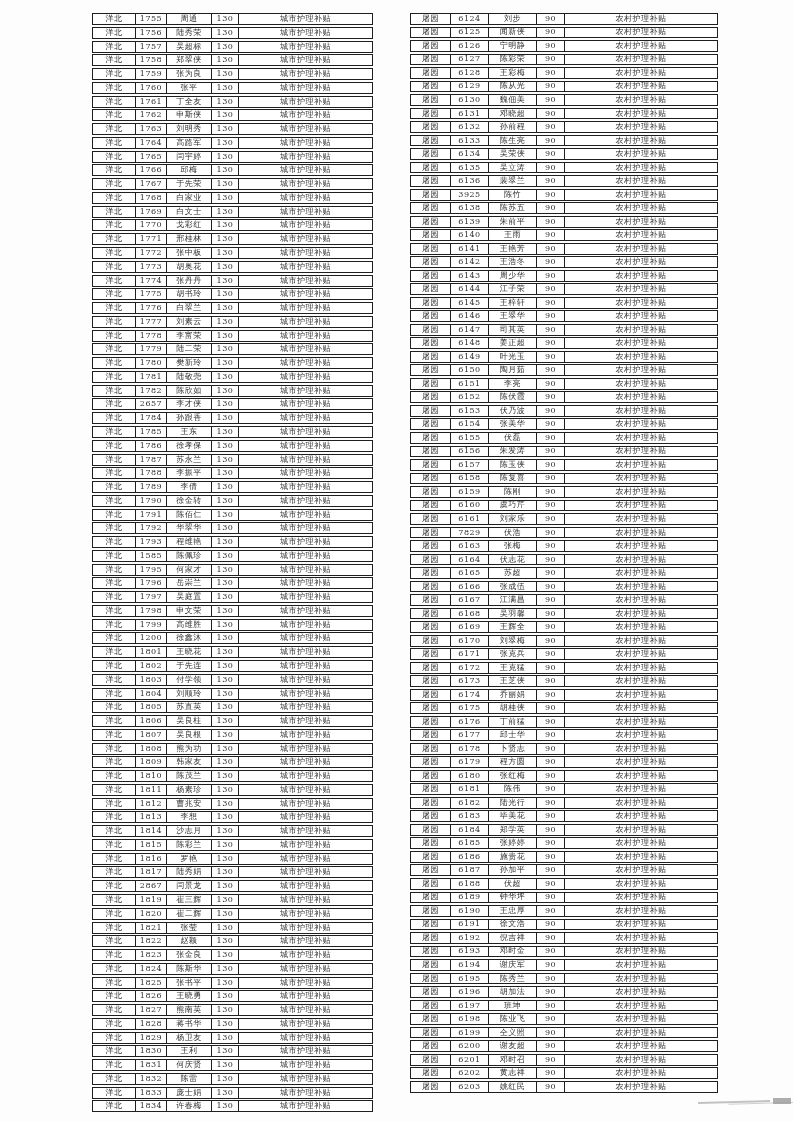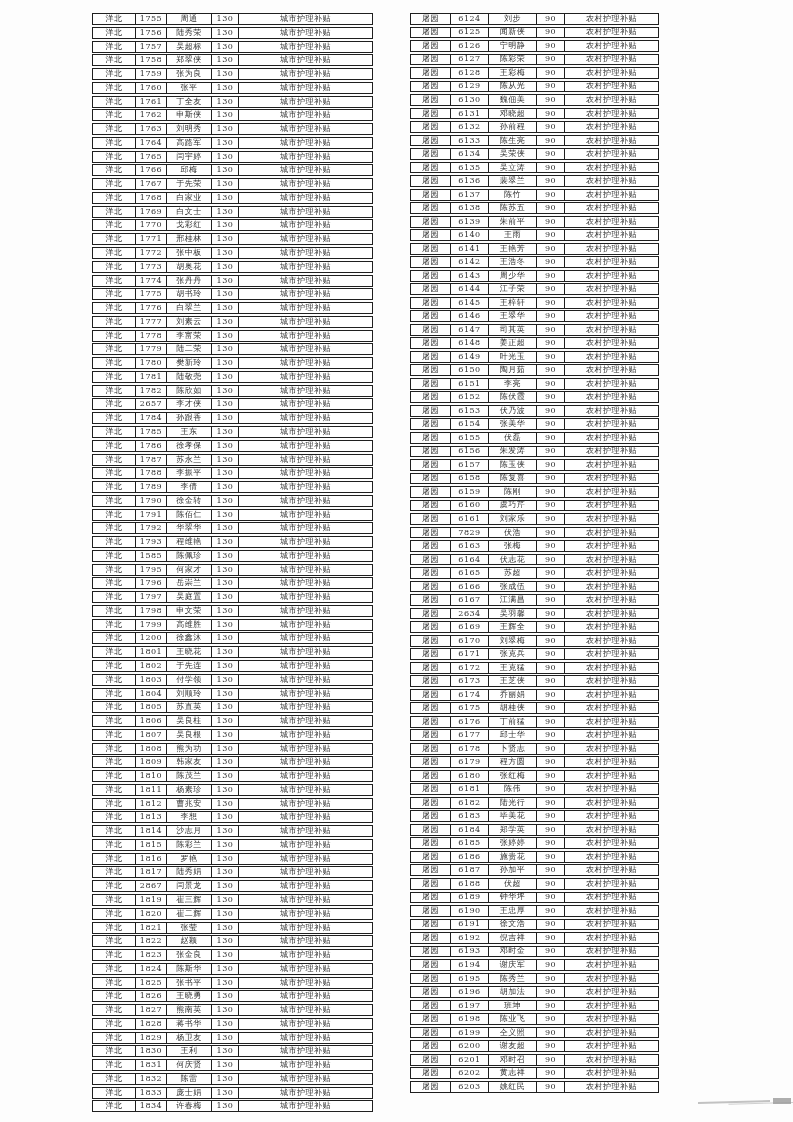--- a/index.html
+++ b/index.html
@@ -6,21 +6,21 @@
   body{
     width:793px;height:1122px;position:relative;overflow:hidden;
     background:#fdfdfd;
     font-family:"DejaVu Serif","DejaVu Sans",serif;
   }
   .subsidy-table{
     position:absolute;display:flex;flex-direction:column;
     justify-content:space-between;
   }
   #table-0{left:92px;top:13px;width:281px;height:1100px;}
-  #table-1{left:410px;top:13px;width:249px;height:1080px;}
+  #table-1{left:410px;top:13px;width:308px;height:1080px;}
   .row{
     display:grid;box-sizing:border-box;background:#ffffff;
     border:1px solid #1f1f1f;
   }
   #table-0 .row{grid-template-columns:43px 31px 45px 27px 1fr;height:12px;}
   #table-1 .row{grid-template-columns:40px 38px 48px 28px 1fr;height:11.8px;}
   .cell{
     border-right:1px solid #1f1f1f;
     display:flex;align-items:center;justify-content:center;
     font-size:8px;line-height:10px;color:#303030;
@@ -691,21 +691,21 @@
       </div>
       <div class="row">
         <div class="cell">屠园</div>
         <div class="cell">6136</div>
         <div class="cell">裴翠兰</div>
         <div class="cell">90</div>
         <div class="cell">农村护理补贴</div>
       </div>
       <div class="row">
         <div class="cell">屠园</div>
-        <div class="cell">6137</div>
+        <div class="cell">3925</div>
         <div class="cell">陈竹</div>
         <div class="cell">90</div>
         <div class="cell">农村护理补贴</div>
       </div>
       <div class="row">
         <div class="cell">屠园</div>
         <div class="cell">6138</div>
         <div class="cell">陈苏五</div>
         <div class="cell">90</div>
         <div class="cell">农村护理补贴</div>
@@ -908,21 +908,21 @@
       </div>
       <div class="row">
         <div class="cell">屠园</div>
         <div class="cell">6167</div>
         <div class="cell">江满昌</div>
         <div class="cell">90</div>
         <div class="cell">农村护理补贴</div>
       </div>
       <div class="row">
         <div class="cell">屠园</div>
-        <div class="cell">2634</div>
+        <div class="cell">6168</div>
         <div class="cell">吴羽馨</div>
         <div class="cell">90</div>
         <div class="cell">农村护理补贴</div>
       </div>
       <div class="row">
         <div class="cell">屠园</div>
         <div class="cell">6169</div>
         <div class="cell">王辉全</div>
         <div class="cell">90</div>
         <div class="cell">农村护理补贴</div>

